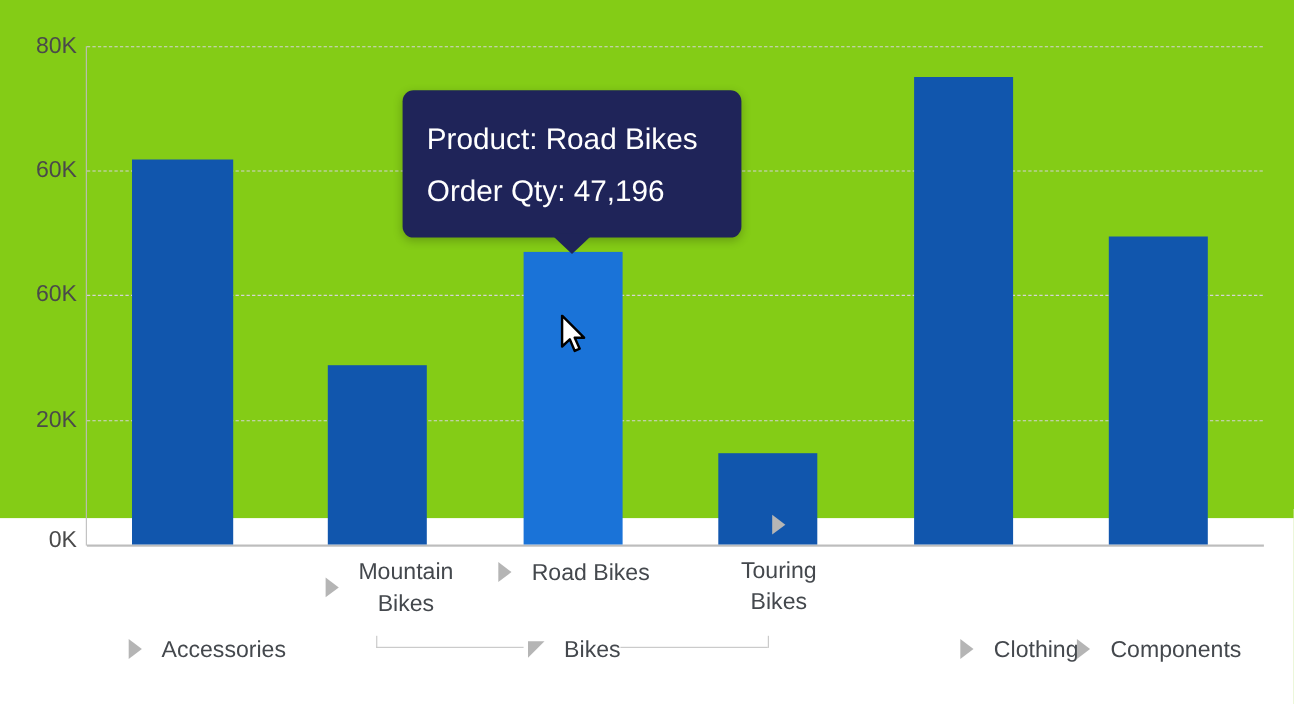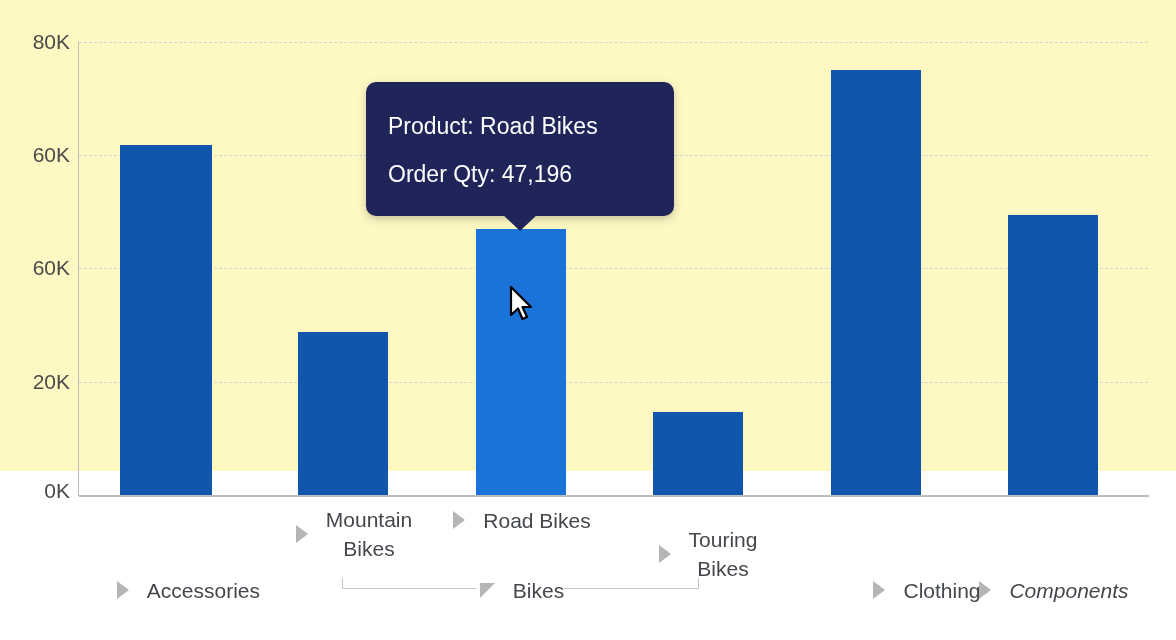--- a/index.html
+++ b/index.html
@@ -10,21 +10,21 @@
   body {
     width: 1176px;
     height: 640px;
     font-family: "Liberation Sans", sans-serif;
     overflow: hidden;
   }
   #stage {
     position: relative;
     width: 1176px;
     height: 471px;
-    background: #fef9c3;
+    background: #84cc16;
   }
 
   
   .plot-area {
     position: absolute;
     left: 79px;
     top: 42px;
     width: 1069px;
     height: 453px;
   }
@@ -84,21 +84,21 @@
     top: 82px;
     width: 308px;
     background: #1f2459;
     border-radius: 10px;
     box-shadow: 0 3px 9px rgba(0,0,0,0.22);
     padding: 20px 22px 18px 22px;
     box-sizing: border-box;
   }
   #tooltip .tt-line {
     color: #ffffff;
-    font-size: 23px;
+    font-size: 27px;
     line-height: 48px;
     white-space: nowrap;
   }
   #tooltip-pointer {
     position: absolute;
     left: 500px;
     top: 212px;
     width: 0;
     height: 0;
     border-left: 20px solid transparent;
@@ -225,21 +225,21 @@
         <span>Mountain</span><br>
         <span>Bikes</span>
       </span>
     </div>
 
     <div class="cat-label" style="left:432px; top:505px; width:180px; height:30px;">
       <span class="tri-right"></span>
       <span class="txt">Road Bikes</span>
     </div>
 
-    <div class="cat-label" style="left:628px; top:525px; width:160px; height:58px;">
+    <div class="cat-label" style="left:628px; top:486px; width:160px; height:58px;flex-direction:column;">
       <span class="tri-right"></span>
       <span class="txt">
         <span>Touring</span><br>
         <span>Bikes</span>
       </span>
     </div>
 
     <div class="cat-label" style="left:70px; top:574px; width:190px; height:32px;justify-content:flex-end;">
       <span class="tri-right"></span>
       <span class="txt">Accessories</span>
@@ -254,19 +254,19 @@
     <div class="cat-label" style="left:474px; top:574px; width:96px; height:32px;">
       <span class="tri-collapse"></span>
       <span class="txt">Bikes</span>
     </div>
 
     <div class="cat-label" style="left:852px; top:574px; width:150px; height:32px;">
       <span class="tri-right"></span>
       <span class="txt">Clothing</span>
     </div>
 
-    <div class="cat-label" style="left:956px; top:574px; width:196px; height:32px;font-style:italic;">
+    <div class="cat-label" style="left:956px; top:574px; width:196px; height:32px;">
       <span class="tri-right"></span>
       <span class="txt">Components</span>
     </div>
 
   </div>
 </div>
 
 </body></html>

